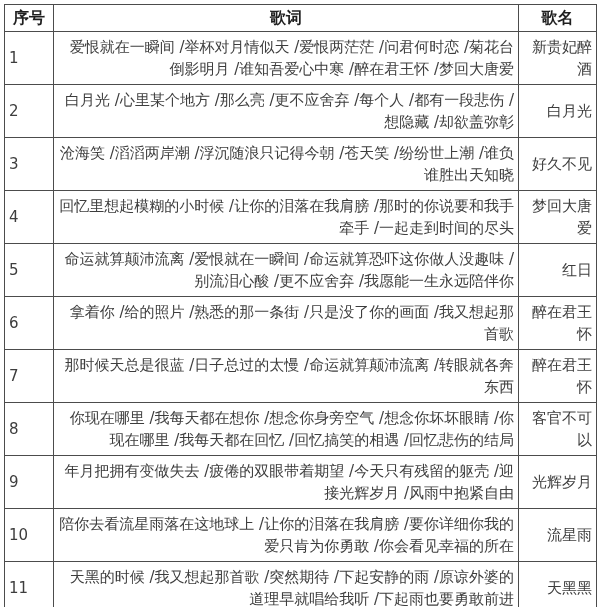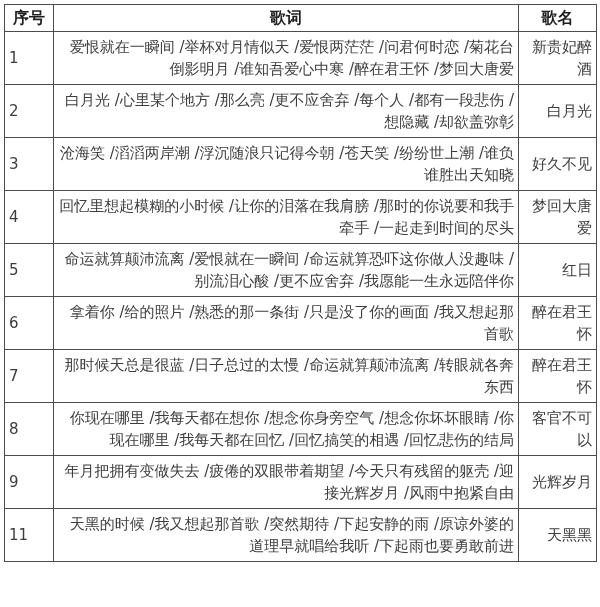--- a/index.html
+++ b/index.html
@@ -117,19 +117,24 @@
           <td class="cell-no">8</td>
           <td class="cell-lyrics">你现在哪里 /我每天都在想你 /想念你身旁空气 /想念你坏坏眼睛 /你现在哪里 /我每天都在回忆 /回忆搞笑的相遇 /回忆悲伤的结局</td>
           <td class="cell-title">客官不可以</td>
         </tr>
         <tr>
           <td class="cell-no">9</td>
           <td class="cell-lyrics">年月把拥有变做失去 /疲倦的双眼带着期望 /今天只有残留的躯壳 /迎接光辉岁月 /风雨中抱紧自由</td>
           <td class="cell-title">光辉岁月</td>
         </tr>
         <tr>
+          <td class="cell-no">10</td>
+          <td class="cell-lyrics">陪你去看流星雨落在这地球上 /让你的泪落在我肩膀 /要你详细你我的爱只肯为你勇敢 /你会看见幸福的所在</td>
+          <td class="cell-title">流星雨</td>
+        </tr>
+        <tr>
           <td class="cell-no">11</td>
           <td class="cell-lyrics">天黑的时候 /我又想起那首歌 /突然期待 /下起安静的雨 /原谅外婆的道理早就唱给我听 /下起雨也要勇敢前进</td>
           <td class="cell-title">天黑黑</td>
         </tr>
       </tbody>
   </table>
 </div>
 
 </body></html>

